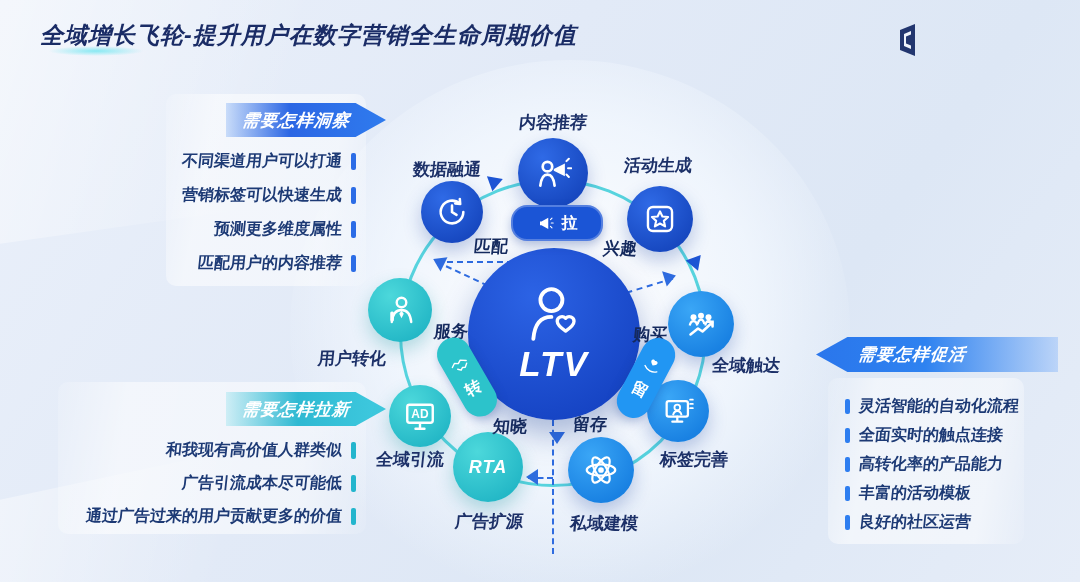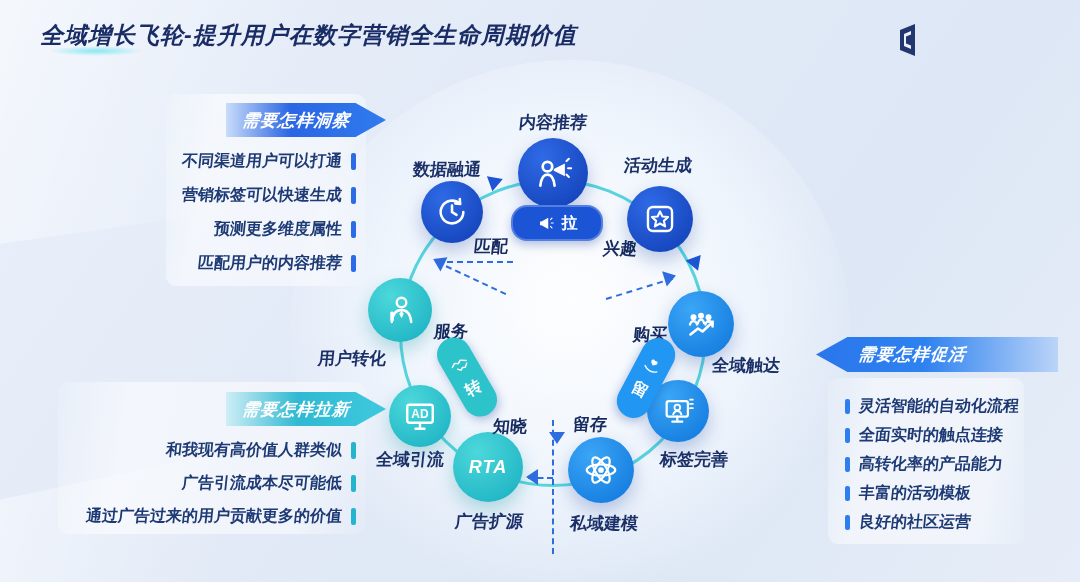--- a/index.html
+++ b/index.html
@@ -162,20 +162,28 @@
   <div class="dash" style="left:437px;top:261px;width:76px;transform:rotate(25deeg);"></div>
   <div class="dash" style="left:437px;top:261px;width:76px;transform:rotate(25deg);"></div>
   <div class="ah ah-dash" style="left:425px;top:252px;transform:rotate(206deg);"></div>
   <div class="dash" style="left:606px;top:298px;width:70px;transform:rotate(-17deg);"></div>
   <div class="ah ah-dash" style="left:664px;top:268px;transform:rotate(-17deg);"></div>
   <div class="dash-v" style="left:552px;top:420px;height:134px;"></div>
   <div class="ah ah-dash" style="left:547px;top:434px;transform:rotate(90deg);"></div>
   <div class="dash" style="left:528px;top:477px;width:25px;"></div>
   <div class="ah ah-dash" style="left:518px;top:469px;transform:rotate(180deg);"></div>
 
+  <div class="center-circle">
+    <svg width="62" height="58" viewBox="0 0 48 44">
+      <circle cx="22" cy="12" r="8.5" fill="none" stroke="#fff" stroke-width="3"></circle>
+      <path d="M8 42c1-12 6-17 14-17" fill="none" stroke="#fff" stroke-width="3" stroke-linecap="round"></path>
+      <path d="M33 26c-2.6-2.4-6.5-0.8-6.5 2.4 0 2.6 2.6 5 6.5 7.6 3.9-2.6 6.5-5 6.5-7.6 0-3.2-3.9-4.8-6.5-2.4z" fill="none" stroke="#fff" stroke-width="2.6" stroke-linejoin="round"></path>
+    </svg>
+    <div class="ltv">LTV</div>
+  </div>
 
   <div class="node n-dark" style="left:518px;top:138px;width:70px;height:70px;">
     <svg width="38" height="38" viewBox="0 0 24 24">
       <circle cx="8.5" cy="8" r="3" fill="none" stroke="#fff" stroke-width="1.7"></circle>
       <path d="M4 20c.5-5 2.5-7 4.5-7s4 2 4.5 7" fill="none" stroke="#fff" stroke-width="1.7" stroke-linecap="round"></path>
       <path d="M12.5 9.5l7-3.5v8l-7-3.5z" fill="#fff"></path>
       <path d="M20.5 4.5l1.5-1.5M21.5 9h2M20.5 13l1.5 1.5" stroke="#fff" stroke-width="1.3" stroke-linecap="round"></path>
     </svg>
   </div>
   <div class="node n-dark" style="left:627px;top:186px;width:66px;height:66px;">

